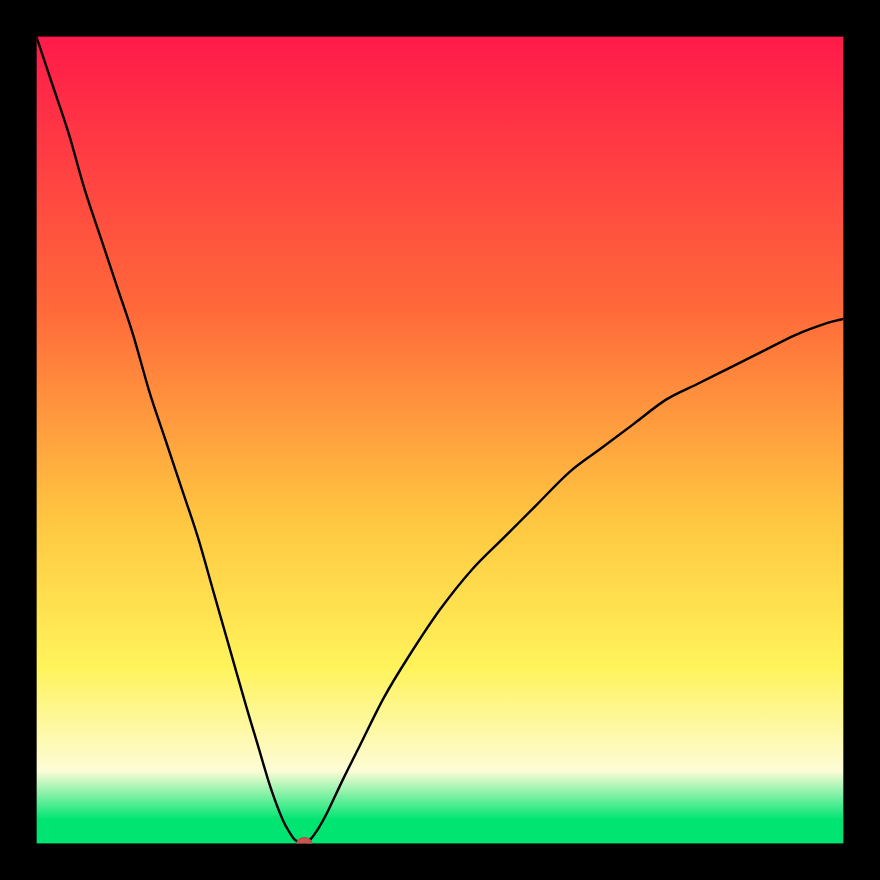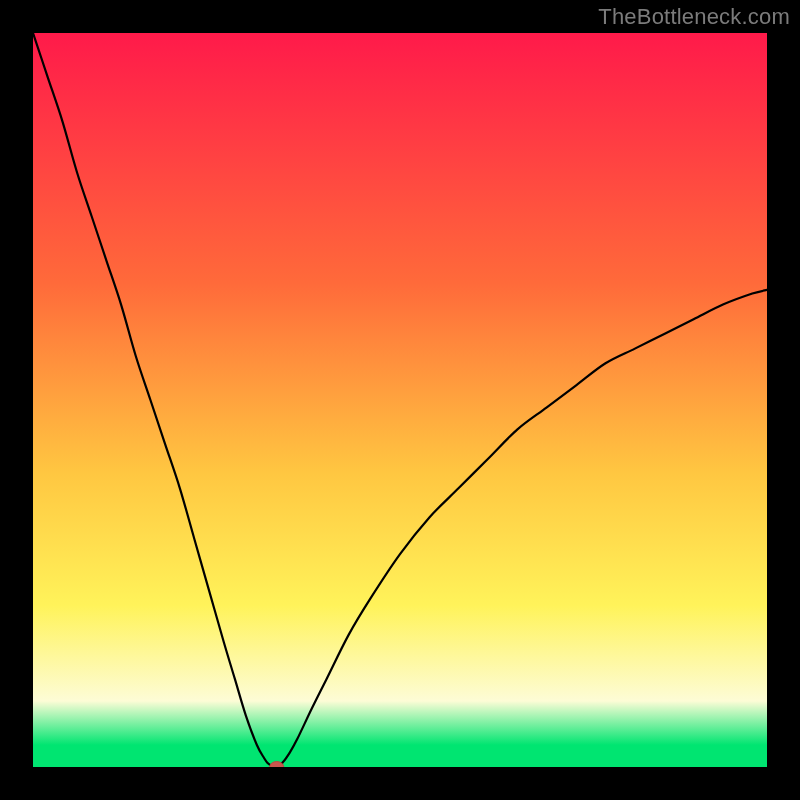--- a/index.html
+++ b/index.html
@@ -57,14 +57,13 @@
             <stop offset="91%" stop-color="#fdfcd6"></stop>
             <stop offset="97%" stop-color="#00e571"></stop>
             <stop offset="100%" stop-color="#00e571"></stop>
           </linearGradient>
       </defs>
       <rect id="bg-rect" x="0" y="0" width="734" height="734" fill="url(#bg-grad)"></rect>
       <path id="curve-path" fill="none" stroke-width="2.2" stroke-linejoin="round" stroke-linecap="round" d="M 0,0 C 2.4466666666666668,7.340000000000013 9.786666666666665,29.36000000000007 14.68,44.04000000000008 C 19.573333333333334,58.720000000000084 24.466666666666665,72.17666666666673 29.36,88.08000000000004 C 34.25333333333333,103.98333333333335 39.14666666666667,123.5566666666666 44.04,139.45999999999992 C 48.93333333333333,155.36333333333326 53.82666666666667,168.82 58.72,183.5 C 63.61333333333333,198.18 68.50666666666667,212.86 73.4,227.54000000000002 C 78.29333333333334,242.22000000000003 83.18666666666667,255.67666666666665 88.08,271.58 C 92.97333333333333,287.4833333333333 97.86666666666667,307.0566666666666 102.76,322.96 C 107.65333333333334,338.86333333333334 112.54666666666667,352.32 117.44,367 C 122.33333333333333,381.68 127.22666666666667,396.36 132.12,411.04 C 137.01333333333335,425.72 141.9066666666667,439.1766666666666 146.8,455.08 C 151.69333333333333,470.98333333333335 156.58666666666664,489.33333333333337 161.48,506.46000000000004 C 166.37333333333333,523.5866666666667 171.26666666666665,540.7133333333334 176.16,557.84 C 181.05333333333334,574.9666666666667 186.55833333333334,594.5400000000001 190.84,609.22 C 195.12166666666667,623.9 198.18000000000004,633.6866666666666 201.85000000000002,645.92 C 205.52,658.1533333333333 209.19,671.61 212.85999999999999,682.62 C 216.52999999999997,693.63 220.81166666666667,704.8846666666667 223.87,711.98 C 226.92833333333334,719.0753333333333 229.375,722.1336666666666 231.21,725.192 C 233.04500000000002,728.2503333333334 233.65666666666667,729.1066666666667 234.88,730.33 C 236.10333333333332,731.5533333333334 237.082,731.9203333333334 238.55,732.532 C 240.01800000000003,733.1436666666667 241.853,734.4893333333333 243.68800000000002,734 C 245.52300000000002,733.5106666666667 247.35800000000003,732.0426666666667 249.56000000000003,729.596 C 251.76200000000003,727.1493333333333 254.45333333333332,723.2346666666667 256.9,719.32 C 259.34666666666664,715.4053333333334 260.57,713.448 264.24,706.108 C 267.91,698.7679999999999 274.0266666666667,685.3113333333333 278.92,675.28 C 283.81333333333333,665.2486666666666 287.48333333333335,658.1533333333333 293.6,645.92 C 299.7166666666667,633.6866666666666 308.28000000000003,615.3366666666666 315.62,601.88 C 322.96,588.4233333333334 329.07666666666665,578.6366666666668 337.64,565.1800000000001 C 346.2033333333333,551.7233333333334 357.2133333333333,534.5966666666667 367,521.14 C 376.7866666666667,507.6833333333333 386.5733333333334,495.44999999999993 396.36,484.43999999999994 C 406.14666666666665,473.42999999999995 415.9333333333333,464.8666666666666 425.71999999999997,455.08 C 435.50666666666666,445.29333333333335 445.2933333333333,435.50666666666666 455.08,425.72 C 464.8666666666667,415.9333333333334 474.6533333333333,404.92333333333335 484.44,396.36 C 494.2266666666667,387.7966666666667 504.0133333333333,381.68000000000006 513.8,374.34000000000003 C 523.5866666666666,367 533.3733333333333,359.66 543.16,352.32 C 552.9466666666666,344.97999999999996 562.7333333333333,336.41666666666663 572.52,330.29999999999995 C 582.3066666666666,324.1833333333333 592.0933333333334,320.5133333333334 601.88,315.62000000000006 C 611.6666666666666,310.72666666666674 621.4533333333334,305.83333333333337 631.24,300.94 C 641.0266666666666,296.0466666666666 650.8133333333334,291.1533333333333 660.6,286.26 C 670.3866666666667,281.3666666666667 680.1733333333333,275.8616666666667 689.9599999999999,271.58 C 699.7466666666666,267.2983333333333 711.9799999999999,263.01666666666665 719.3199999999999,260.57 C 726.66,258.12333333333333 731.5533333333333,257.51166666666666 734,256.9" stroke="#000000"></path>
       <ellipse id="min-marker" rx="7" ry="5.5" cx="243.68800000000002" cy="734" fill="#c9564e" stroke="#b84a42" stroke-width="1"></ellipse>
     </svg>
   </div>
-  <div class="watermark">TheBottleneck.com</div>
 </div>
 
 </body></html>

